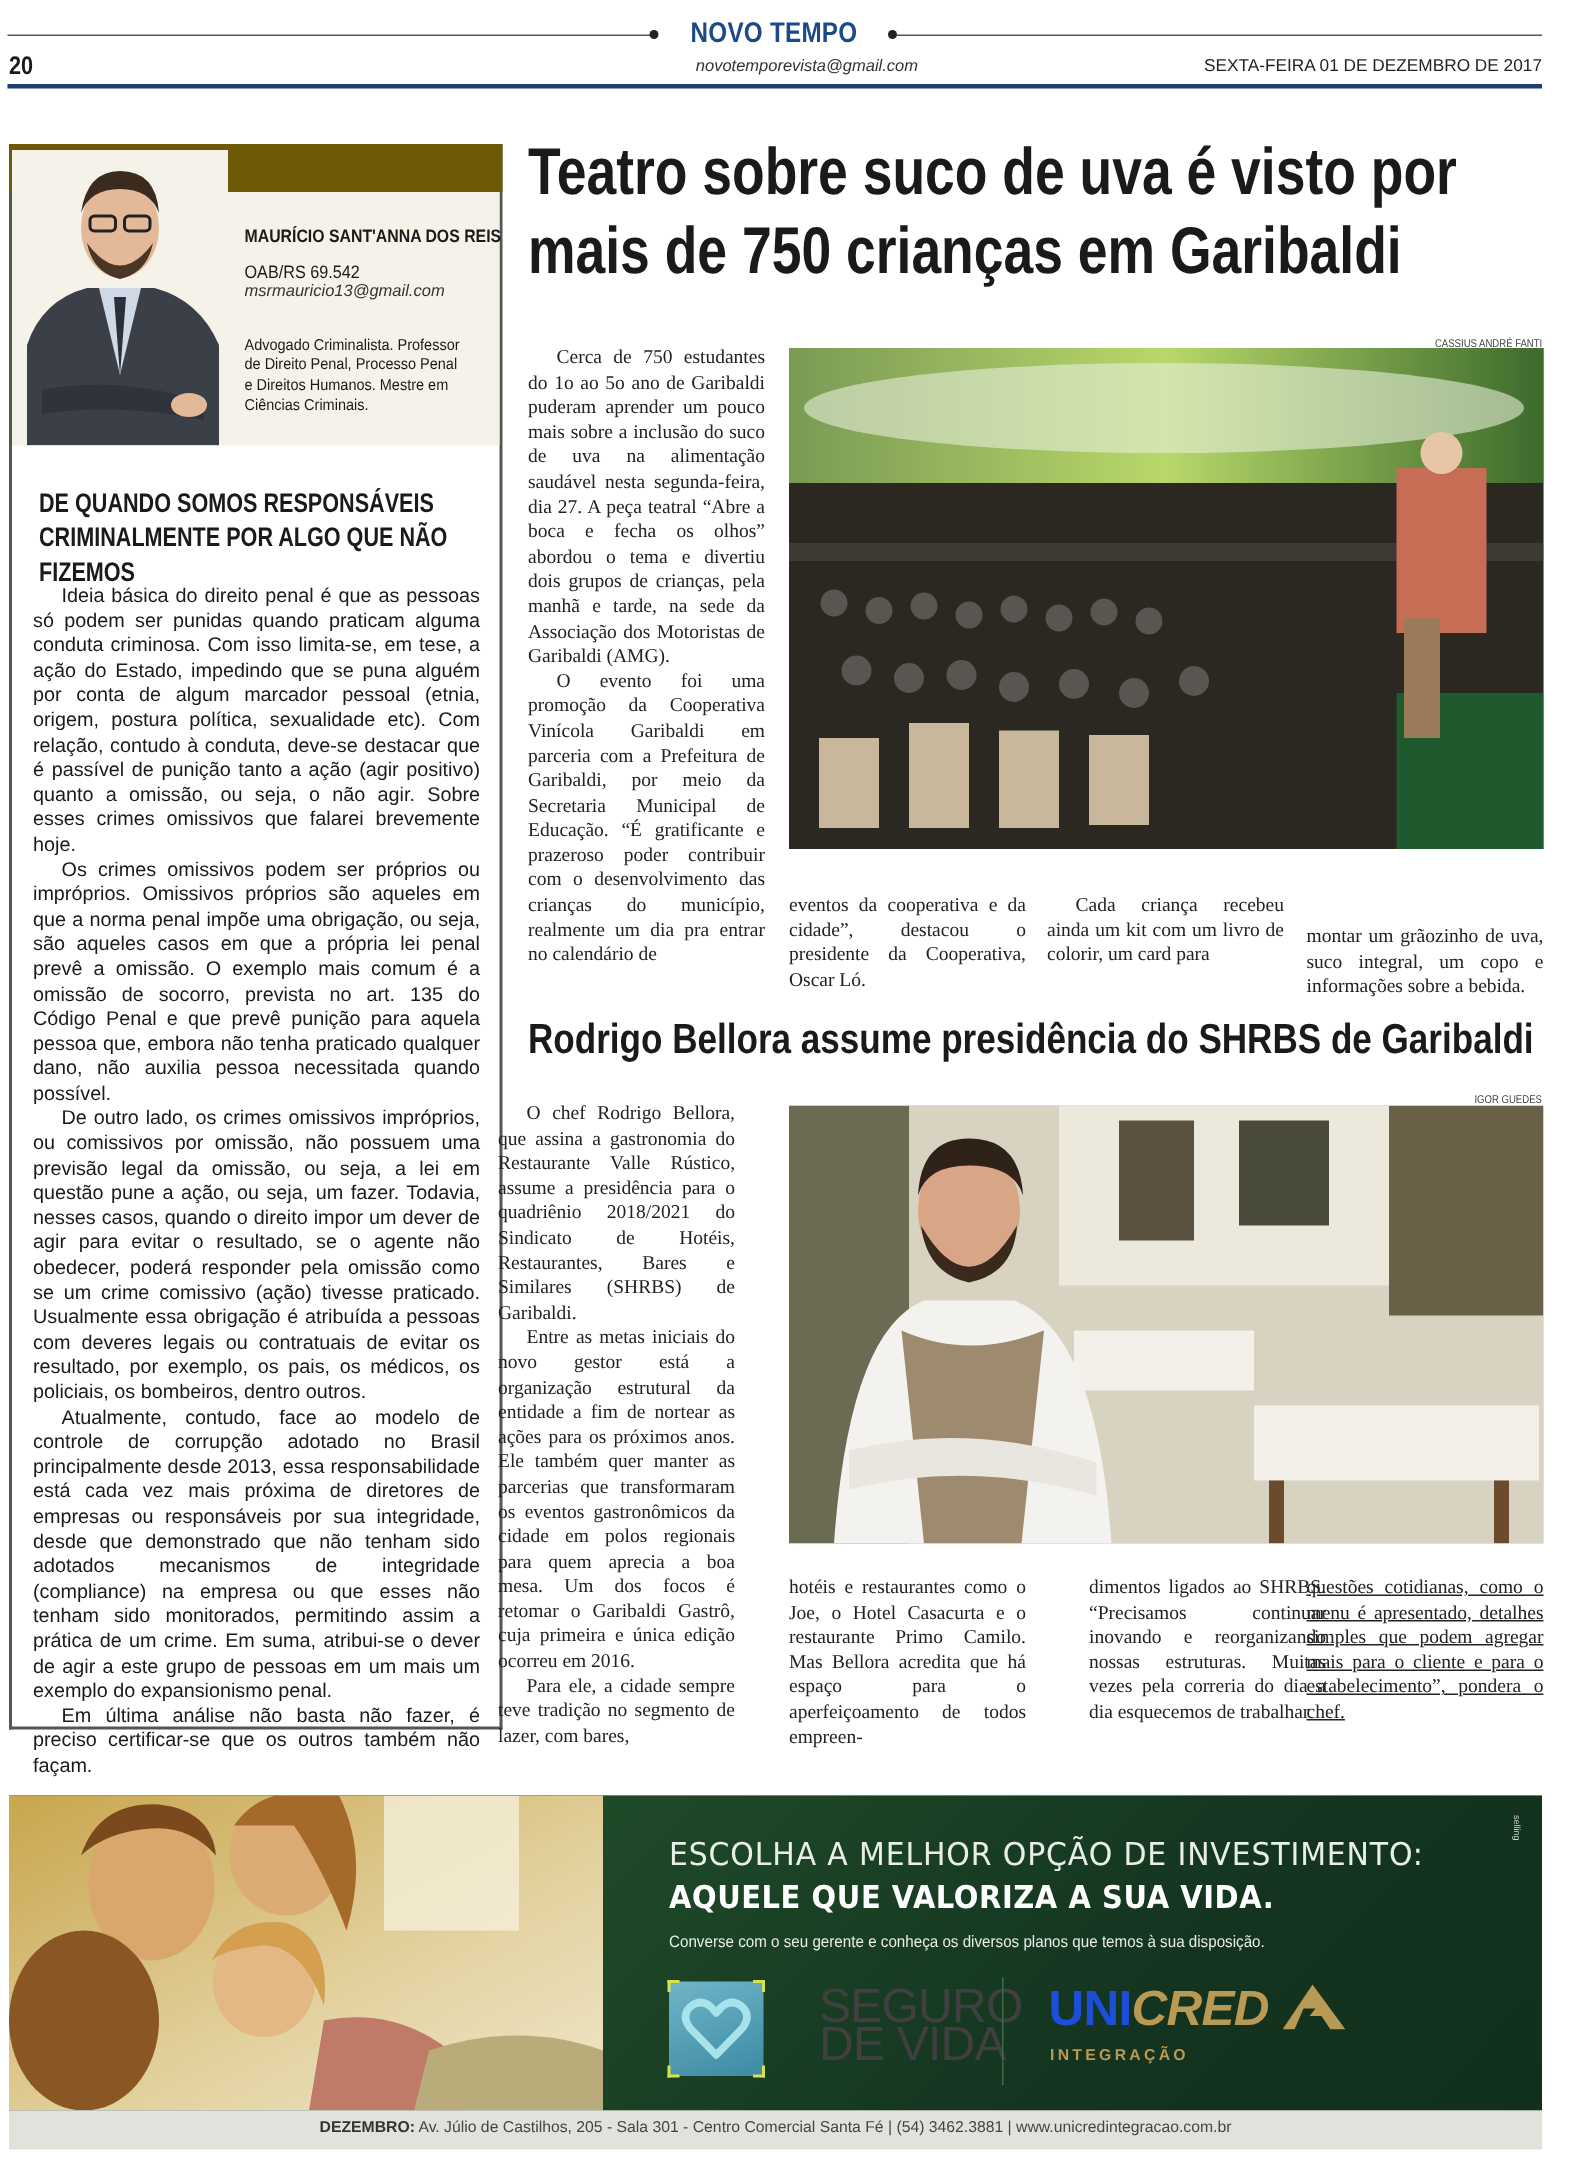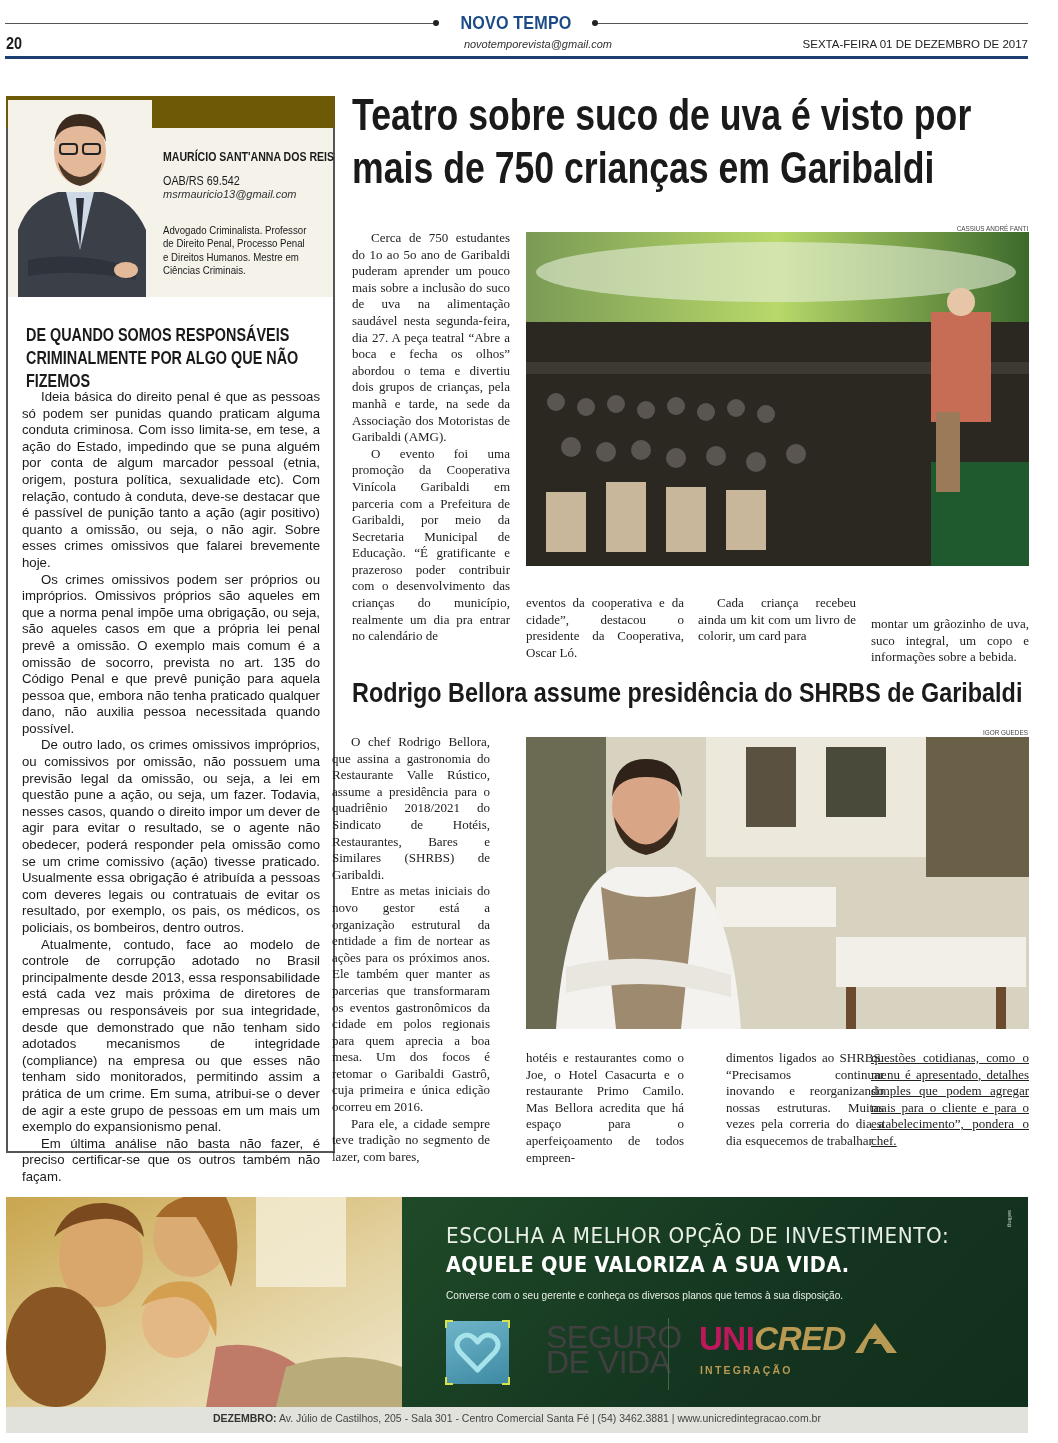--- a/index.html
+++ b/index.html
@@ -62,21 +62,21 @@
   .ad-green { position: absolute; left: 396px; top: 0; width: 626px; height: 210px; background: linear-gradient(135deg, #1f4a28 0%, #143420 60%, #10301b 100%); }
   .ad-headline { position: absolute; left: 446px; top: 1224px; font-size: 21px; color: #e8efe6; letter-spacing: 0.6px; font-family: "DejaVu Sans", sans-serif; font-weight: normal; transform: scaleX(0.95); transform-origin: left; white-space: nowrap; }
   .ad-headline2 { position: absolute; left: 446px; top: 1253px; font-size: 21px; color: #ffffff; font-family: "DejaVu Sans", sans-serif; font-weight: bold; letter-spacing: 0.4px; transform: scaleX(0.92); transform-origin: left; white-space: nowrap; }
   .ad-sub { position: absolute; left: 446px; top: 1289px; font-size: 11px; color: #e8efe6; transform: scaleX(0.92); transform-origin: left; white-space: nowrap; }
   .ad-tag { position: absolute; left: 1013px; top: 1210px; font-size: 6px; color: #cfd8cc; transform: rotate(90deg); transform-origin: left top; white-space: nowrap; }
   .ad-heart { position: absolute; left: 446px; top: 1321px; width: 63px; height: 63px; background: linear-gradient(160deg, #6fb5c9, #3d8aa3); border-radius: 3px; }
   .ad-heart .corner { position: absolute; width: 8px; height: 8px; border-color: #d8e24a; border-style: solid; }
   .seguro { position: absolute; left: 546px; top: 1325px; font-size: 32px; line-height: 25px; color: #404040; font-family: "Liberation Sans", sans-serif; letter-spacing: -0.5px; }
   .ad-divider { position: absolute; left: 668px; top: 1318px; width: 1px; height: 72px; background: #3f6a45; }
   .unicred { position: absolute; left: 699px; top: 1320px; font-size: 33px; font-weight: bold; white-space: nowrap; letter-spacing: -0.5px; }
-  .unicred .uni { color: #be185d; }
+  .unicred .uni { color: #1d4ed8; }
   .unicred .cred { color: #b99a54; font-style: italic; }
   .integracao { position: absolute; left: 700px; top: 1364px; font-size: 10.5px; font-weight: bold; color: #b99a54; letter-spacing: 2.2px; }
   .ad-footer { position: absolute; left: 6px; top: 1407px; width: 1022px; height: 26px; background: #e2e2dd; }
   .ad-footer-text { position: absolute; left: 6px; top: 1412px; width: 1022px; text-align: center; font-size: 10.5px; color: #444; }
   .ad-footer-text b { color: #333; }
 </style>
 </head>
 <body>
 
 <div class="hdr-rule left"></div>

